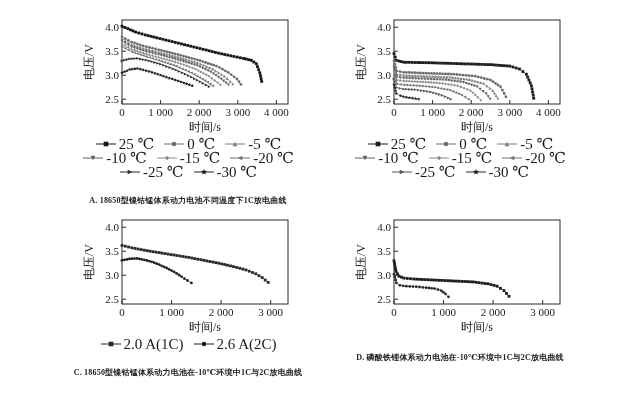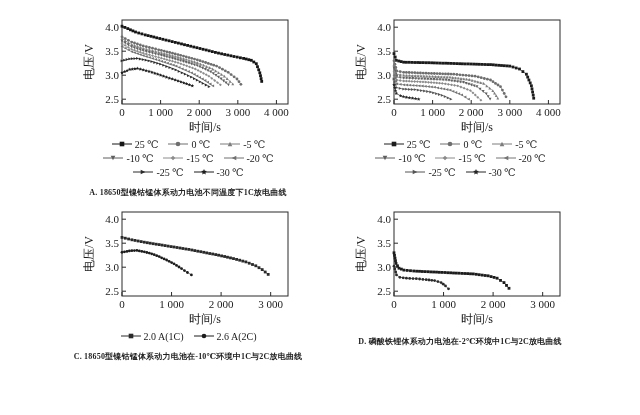--- a/index.html
+++ b/index.html
@@ -4,22 +4,22 @@
 <style>
   html,body{margin:0;padding:0;background:#fff;}
   .fig{width:640px;height:415px;background:#ffffff;box-sizing:border-box;
        padding:14px 0 0 52px;display:grid;grid-template-columns:272px 272px;
        grid-auto-rows:min-content;row-gap:8px;column-gap:0;
        font-family:"Liberation Serif","DejaVu Serif",serif;color:#1a1a1a;}
   .panel{display:flex;flex-direction:column;align-items:center;}
   .panel svg text{font-family:"Liberation Serif","DejaVu Serif",serif;fill:#1a1a1a;}
   .legend{display:flex;flex-direction:column;align-items:center;margin-top:1px;}
   .legend-row{display:flex;align-items:center;justify-content:center;gap:9px;height:14px;}
-  .legend-item{display:flex;align-items:center;gap:2px;font-size:10px;white-space:nowrap;}
-  .caption{font-size:8px;font-weight:bold;color:#222;margin-top:8px;text-align:center;
+  .legend-item{display:flex;align-items:center;gap:2px;font-size:15px;white-space:nowrap;}
+  .caption{font-size:8px;font-weight:bold;color:#222;margin-top:16px;text-align:center;
            letter-spacing:0.2px;max-width:268px;}
 </style>
 </head>
 <body>
 
 <div class="fig">
 
   <div class="panel">
     <svg width="212" height="122" viewBox="0 0 212 122">
         <rect x="40" y="6" width="166" height="84" fill="none" stroke="#2b2b2b" stroke-width="1"></rect>
@@ -1028,16 +1028,16 @@
           <circle fill="#2a2a2a" stroke="none" cx="75" cy="74" r="1.4"></circle>
           <circle fill="#2a2a2a" stroke="none" cx="77.8" cy="74.3" r="1.4"></circle>
           <circle fill="#2a2a2a" stroke="none" cx="80.6" cy="74.6" r="1.4"></circle>
           <circle fill="#2a2a2a" stroke="none" cx="83.9" cy="75.6" r="1.4"></circle>
           <circle fill="#2a2a2a" stroke="none" cx="87.1" cy="76.6" r="1.4"></circle>
           <circle fill="#2a2a2a" stroke="none" cx="89.3" cy="78.2" r="1.4"></circle>
           <circle fill="#2a2a2a" stroke="none" cx="91.5" cy="79.9" r="1.4"></circle>
           <circle fill="#2a2a2a" stroke="none" cx="94.5" cy="82.8" r="1.4"></circle>
         </g>
       </svg>
-    <div class="caption">D.  磷酸铁锂体系动力电池在-2℃环境中1C与2C放电曲线</div>
+    <div class="caption">D.  磷酸铁锂体系动力电池在-10℃环境中1C与2C放电曲线</div>
   </div>
 
 </div>
 
 </body></html>

